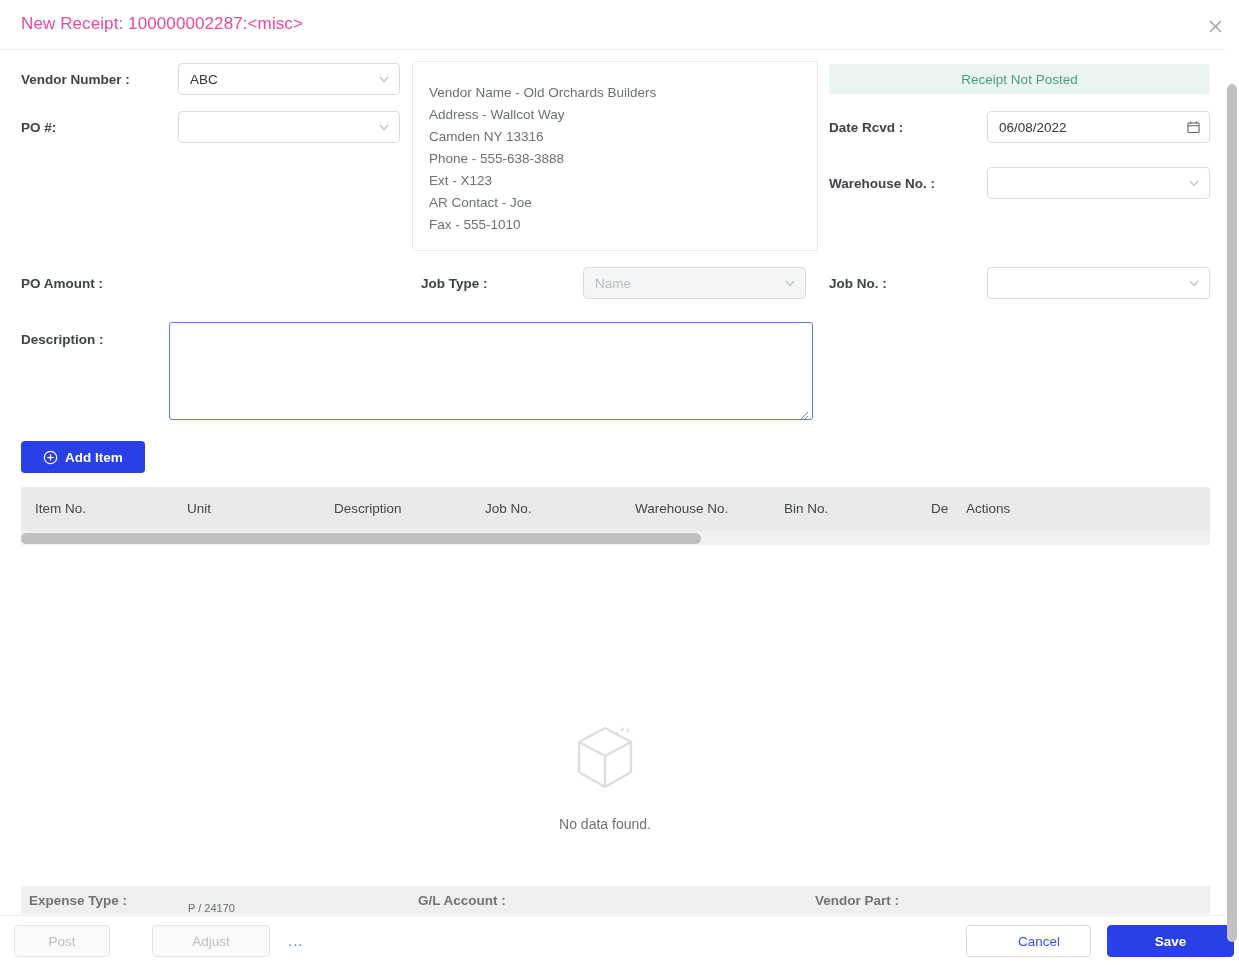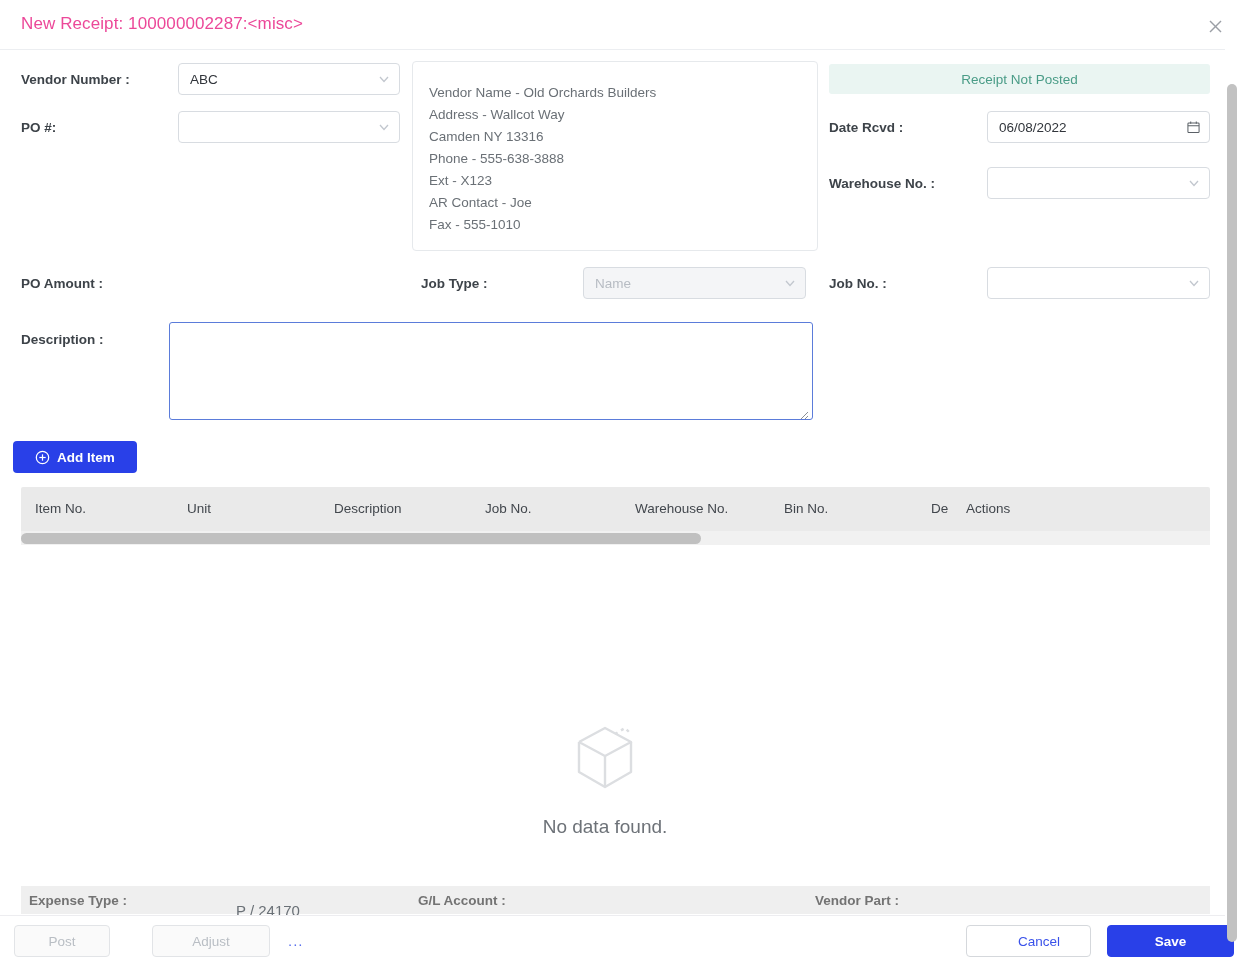--- a/index.html
+++ b/index.html
@@ -124,21 +124,21 @@
     outline: none;
   }
   .grip {
     position: absolute; left: 797px; top: 356px;
     width: 12px; height: 12px;
     pointer-events: none; color: #8a8f96;
   }
 
   
   .add-item {
-    position: absolute; left: 13px; top: 391px;
+    position: absolute; left: 21px; top: 391px;
     height: 32px; width: 124px;
     background: #2940e8;
     border: none; border-radius: 4px;
     color: #fff; font-size: 13.5px; font-weight: bold;
     font-family: "Liberation Sans", sans-serif;
     display: flex; align-items: center; justify-content: center;
     gap: 7px; cursor: pointer;
   }
   .add-item svg { display: block; }
 
@@ -181,39 +181,38 @@
 
   
   .empty {
     position: absolute; left: 0; top: 660px;
     width: 1210px;
     display: flex; flex-direction: column;
     align-items: center; gap: 18px;
   }
   .empty-icon { color: #dcdee1; }
   .empty-text {
-    font-size: 19px; color: #6d7278;
+    font-size: 14px; color: #6d7278;
   }
 
   
   .substrip {
     position: absolute; left: 21px; top: 836px;
     width: 1189px; height: 28px;
     background: #efefef;
   }
   .substrip .sl {
     position: absolute; top: 7px;
     font-size: 13.5px; font-weight: bold; color: #737373;
     white-space: nowrap;
   }
   .substrip .sv {
     position: absolute; top: 16px;
-    font-size: 15px; color: #6a7076;
+    font-size: 11px; color: #6a7076;
     white-space: nowrap;
-    margin-left: 48px;
   }
 
   
   .modal-footer {
     position: absolute; left: 0; bottom: 0;
     width: 1239px; height: 50px;
     background: #fff;
     border-top: 1px solid #ededf0;
   }
   .fbtn {

